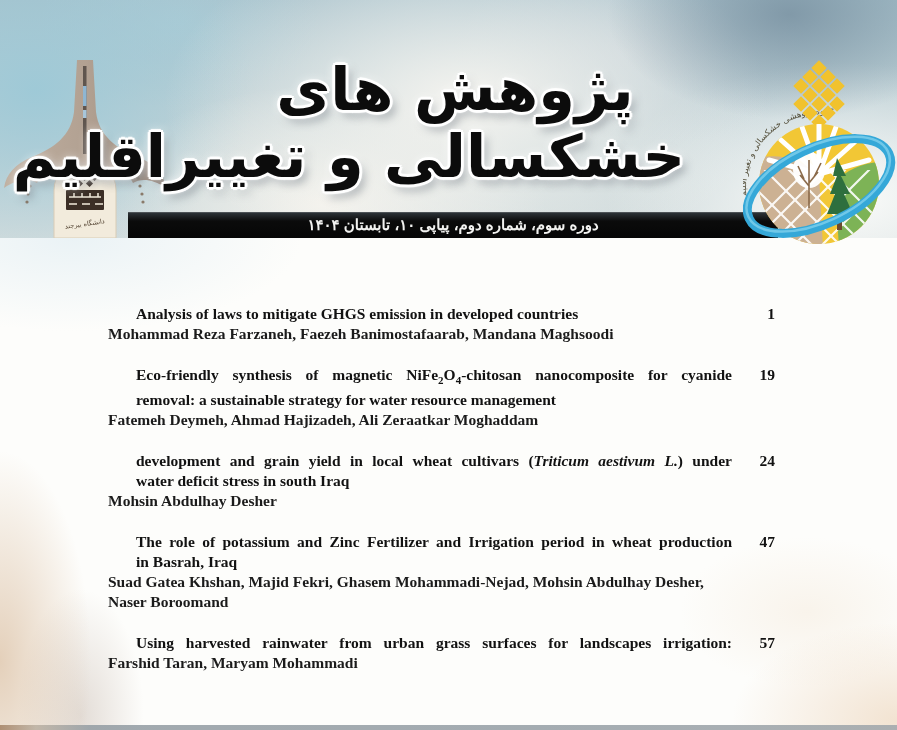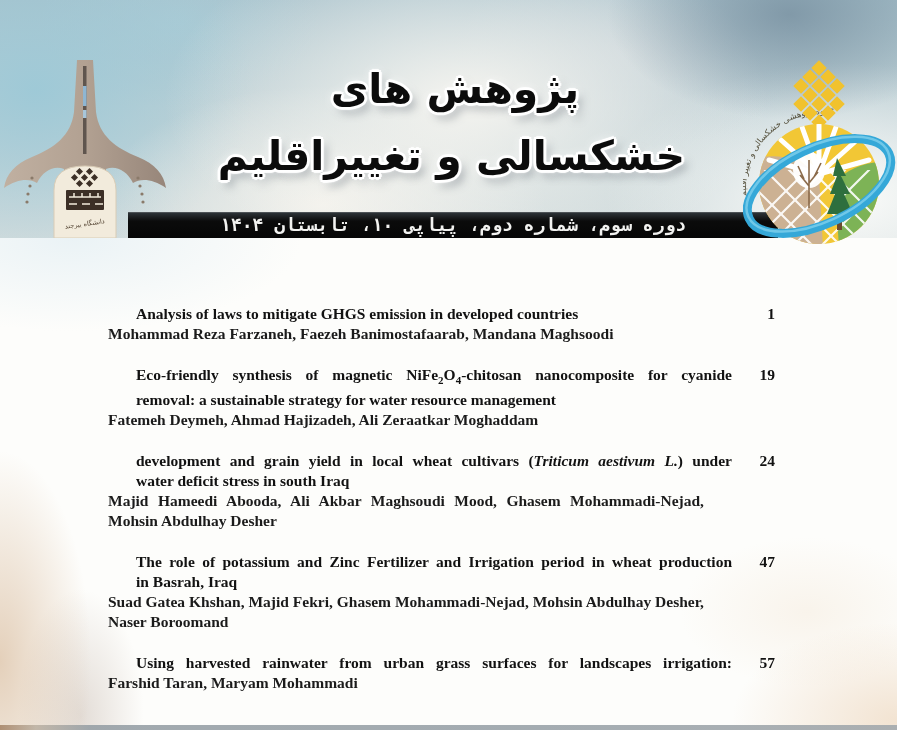--- a/index.html
+++ b/index.html
@@ -20,36 +20,36 @@
       radial-gradient(200px 120px at 20% 10%, rgba(170,205,216,.7),  transparent 70%),
       linear-gradient(180deg,#a8c2cc 0%,#bed0d5 45%,#d2dcdd 100%);
   }
 
   .masthead {
     position:absolute; left:225px; top:56px; width:460px; text-align:center;
     direction:rtl; font-family:"DejaVu Sans", sans-serif; font-weight:bold;
     color:#0c0c0c; white-space:nowrap;
   }
   .masthead .m-line {
-    font-size:41px; line-height:67px;
+    font-size:59px; line-height:67px;
     text-shadow:
       -2px -2px 0 #ffffff, 2px -2px 0 #ffffff, -2px 2px 0 #ffffff, 2px 2px 0 #ffffff,
       0 -3px 1px #ffffff, 0 3px 1px #ffffff, -3px 0 1px #ffffff, 3px 0 1px #ffffff,
       0 0 12px rgba(255,255,255,.95), 5px 6px 9px rgba(90,100,110,.5);
   }
 
   .issue-bar {
     position:absolute; left:128px; top:212px; width:650px; height:26px;
     background:linear-gradient(180deg,#30373c 0%,#0b0b0b 35%,#060606 100%);
     box-shadow:inset 0 1px 0 rgba(255,255,255,.15);
     display:flex; align-items:center; justify-content:center;
   }
   .issue-bar .issue-text {
-    direction:rtl; color:#f2f2f0; font-family:Liberation Mono, monospace;
-    font-size:18px; font-weight:bold; letter-spacing:.3px; white-space:nowrap;
+    direction:rtl; color:#f2f2f0; font-family:Liberation Sans, sans-serif;
+    font-size:15px; font-weight:bold; letter-spacing:.3px; white-space:nowrap;
   }
 
   .uni-logo   { position:absolute; left:2px;  top:60px; }
   .group-logo { position:absolute; left:743px; top:56px; }
 
   
   .toc { position:absolute; left:108px; top:238px; width:667px; padding-top:66px; }
   .entry { display:flex; margin-bottom:21px; }
   .entry-main { width:596px; }
   .tline, .aline { width:596px; white-space:nowrap; line-height:20px; font-size:15.5px; }
@@ -227,21 +227,20 @@
           <div class="tline jfull"><span>Eco-friendly synthesis of magnetic NiFe</span><span class="sb">2</span><span>O</span><span class="sb">4</span><span>-chitosan nanocomposite for cyanide</span></div>
           <div class="tline"><span>removal: a sustainable strategy for water resource management</span></div>
           <div class="aline">Fatemeh Deymeh, Ahmad Hajizadeh, Ali Zeraatkar Moghaddam</div>
         </div>
         <div class="entry-page">19</div>
       </div>
       <div class="entry">
         <div class="entry-main">
           <div class="tline jfull"><span>development and grain yield in local wheat cultivars (</span><span class="it">Triticum aestivum L.</span><span>) under</span></div>
           <div class="tline"><span>water deficit stress in south Iraq</span></div>
-          <div class="aline jfull">Majid Hameedi Abooda, Ali Akbar Maghsoudi Mood, Ghasem Mohammadi-Nejad,</div>
           <div class="aline">Mohsin Abdulhay Desher</div>
         </div>
         <div class="entry-page">24</div>
       </div>
       <div class="entry">
         <div class="entry-main">
           <div class="tline jfull"><span>The role of potassium and Zinc Fertilizer and Irrigation period in wheat production</span></div>
           <div class="tline"><span>in Basrah, Iraq</span></div>
           <div class="aline jfull">Suad Gatea Khshan, Majid Fekri, Ghasem Mohammadi-Nejad, Mohsin Abdulhay Desher,</div>
           <div class="aline">Naser Boroomand</div>

